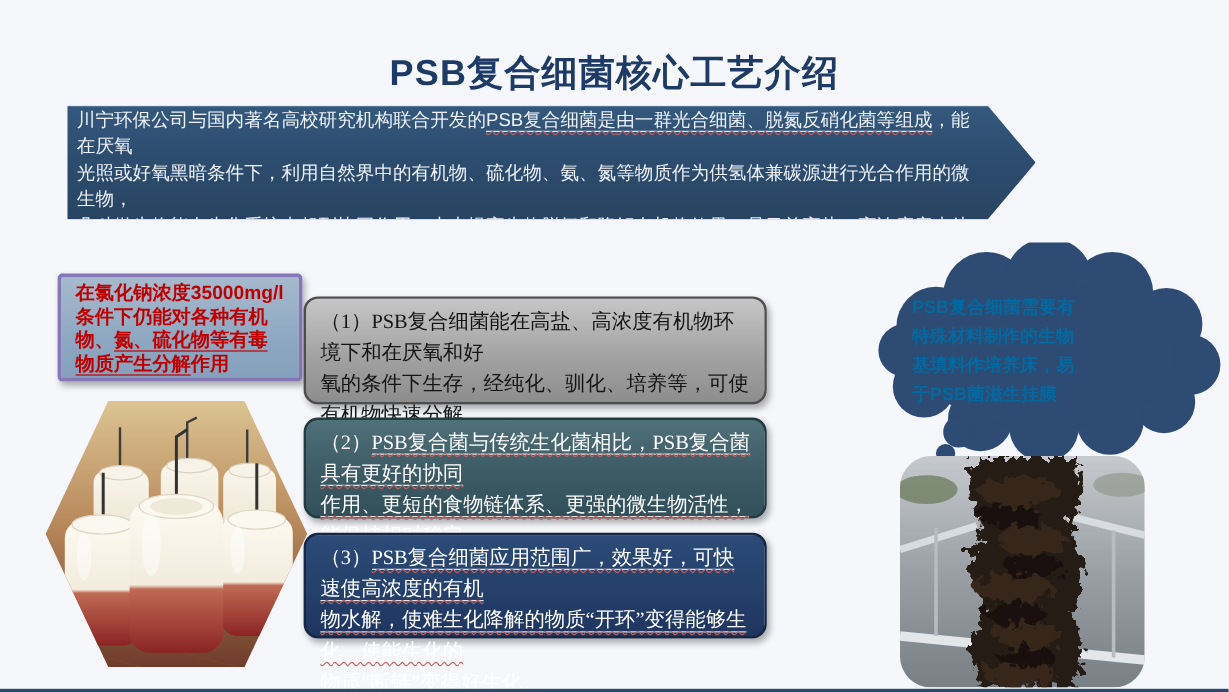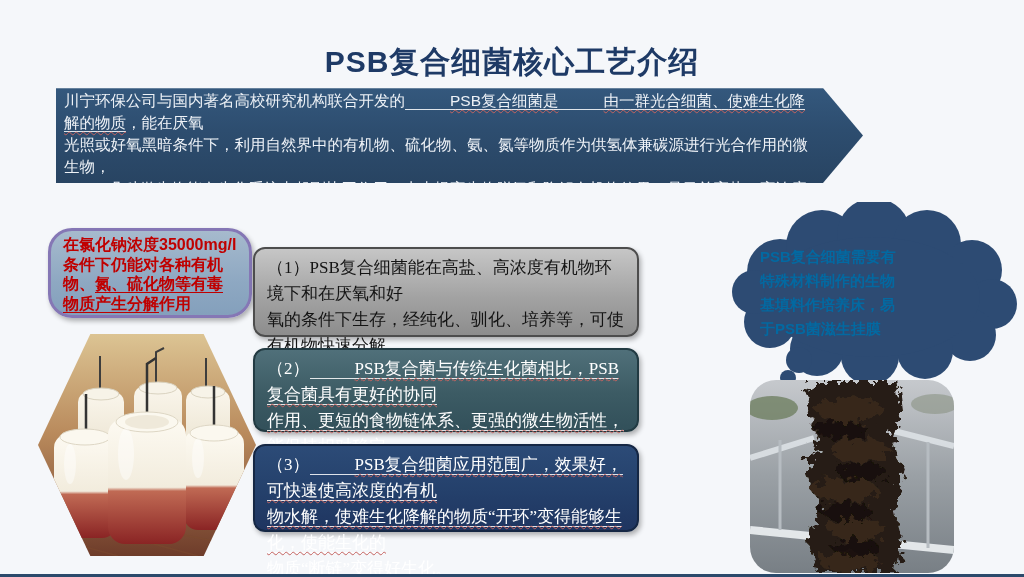--- a/index.html
+++ b/index.html
@@ -22,26 +22,25 @@
   }
   .banner-text {
     position:absolute; left:8px; top:2px; right:45px;
     color:#eef2f7; font-size:15.5px; line-height:22px;
     white-space:pre-line;
   }
   .u-w {
     border-bottom:1.5px solid rgba(255,255,255,.85);
     text-decoration:underline wavy #c4625f 1px;
     text-underline-offset:3px;
-    padding-left:45px;
   }
   
   .salt-box {
     position:absolute; left:48px; top:228px; width:204px; height:90px;
-    border-radius:24px; box-sizing:border-box;
+    border-radius:4px; box-sizing:border-box;
     background:linear-gradient(180deg,#a6bacd 0%, #8ea8c2 60%, #84a0bc 100%);
     border:3px solid #8577b5;
     box-shadow:2px 3px 5px rgba(0,0,0,.3);
     padding:4px 12px; color:#c00000; font-weight:bold;
     font-size:16px; line-height:19.5px; white-space:pre-line;
   }
   .u-r { border-bottom:1.5px solid #c00000; text-underline-offset:2px; }
   .adv-heading {
     position:absolute; left:264px; top:208px;
     font-size:18px; line-height:24px; color:#2b2b2b;
@@ -93,21 +92,21 @@
   }
 </style>
 </head>
 <body>
 
 <div class="slide">
 
   <div class="page-title">PSB复合细菌核心工艺介绍</div>
 
   <div class="banner">
-    <div class="banner-text"><span>川宁环保公司与国内著名高校研究机构联合开发的</span><span class="u-w">PSB复合细菌是</span><span class="u-w">由一群光合细菌、使难生化降解的物质</span><span>，能在厌氧
+    <div class="banner-text"><span>川宁环保公司与国内著名高校研究机构联合开发的</span><span class="u-w">PSB复合细菌是</span><span class="u-w">由一群光合细菌、脱氮反硝化菌等组成</span><span>，能在厌氧
 光照或好氧黑暗条件下，利用自然界中的有机物、硫化物、氨、氮等物质作为供氢体兼碳源进行光合作用的微生物，
 </span><span class="u-w">几种微生物能在生化系统中起到协同作用，大大提高生物脱氮和降解有机物效果</span><span>。是目前高盐、高浓度废水处理领域
 最先进高效的菌种之一，发明专利号ZL 2020 2 0483307.2。</span></div>
   </div>
 
   <div class="salt-box"><span>在氯化钠浓度35000mg/l
 条件下仍能对各种有机
 物、</span><span class="u-r">氮、硫化物等有毒
 物质产生分解</span><span>作用</span></div>
 

